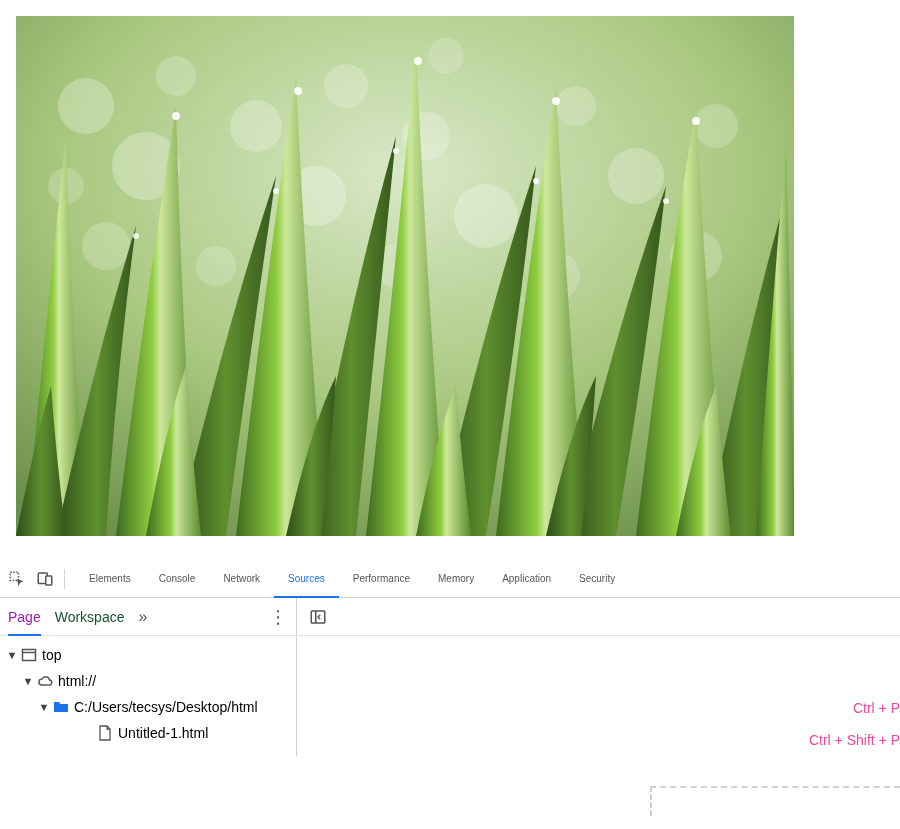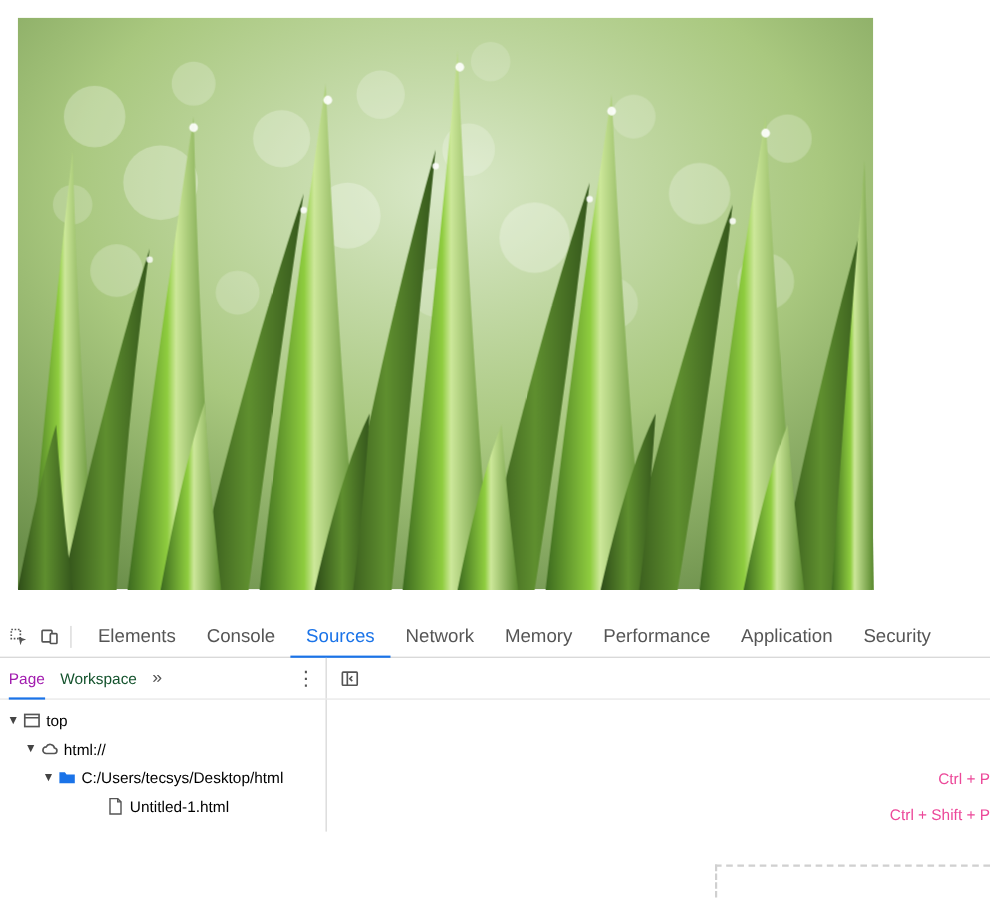--- a/index.html
+++ b/index.html
@@ -6,21 +6,21 @@
 body { background: #fff; width: 900px; height: 829px; overflow: hidden; }
 
 .viewport { width: 778px; height: 520px; margin: 16px; position: relative; overflow: hidden; }
 .grass-img { width: 100%; height: 100%; display: block; }
 
 .devtools { position: absolute; top: 560px; left: 0; right: 0; }
 
 .tabbar { display: flex; align-items: center; height: 38px; border-bottom: 1px solid #d0d0d0; padding: 0 8px; gap: 0; }
 .tb-icons { display: flex; align-items: center; gap: 10px; padding-right: 10px; }
 .tb-sep { width: 1px; height: 20px; background: #d0d0d0; margin-right: 10px; }
-.tab { padding: 0 14px; height: 38px; line-height: 38px; font-size: 17px; color: #555; cursor: pointer; }
+.tab { padding: 0 14px; height: 38px; line-height: 38px; font-size: 10px; color: #555; cursor: pointer; }
 .tab.active { color: #1a73e8; border-bottom: 2px solid #1a73e8; }
 
 .subbar { display: flex; align-items: center; height: 38px; border-bottom: 1px solid #e3e3e3; }
 .subbar-left { display: flex; align-items: center; height: 100%; width: 297px; border-right: 1px solid #d0d0d0; padding: 0 8px; gap: 14px; }
 .subtab { font-size: 14px; color: #14532d; height: 38px; line-height: 38px; cursor: pointer; }
 .subtab.active { color: #a21caf; border-bottom: 2px solid #1a73e8; }
 .chev { font-size: 16px; color: #555; cursor: pointer; }
 .kebab { margin-left: auto; font-size: 18px; color: #555; cursor: pointer; letter-spacing: 1px; }
 .panel-toggle-wrap { padding-left: 12px; }
 
@@ -142,24 +142,24 @@
       <span class="icon-tb">
         <svg viewBox="0 0 24 24" fill="none" stroke="#555" stroke-width="2">
           <rect x="3" y="4" width="12" height="14" rx="1"></rect>
           <rect x="13" y="8" width="8" height="12" rx="1" fill="#fff"></rect>
         </svg>
       </span>
     </div>
     <div class="tb-sep"></div>
     <div class="tab">Elements</div>
     <div class="tab">Console</div>
+    <div class="tab">Network</div>
     <div class="tab active">Sources</div>
-    <div class="tab">Network</div>
+    <div class="tab">Performance</div>
     <div class="tab">Memory</div>
-    <div class="tab">Performance</div>
     <div class="tab">Application</div>
     <div class="tab">Security</div>
   </div>
 
   <div class="subbar">
     <div class="subbar-left">
       <span class="subtab active">Page</span>
       <span class="subtab">Workspace</span>
       <span class="chev">»</span>
       <span class="kebab">⋮</span>

